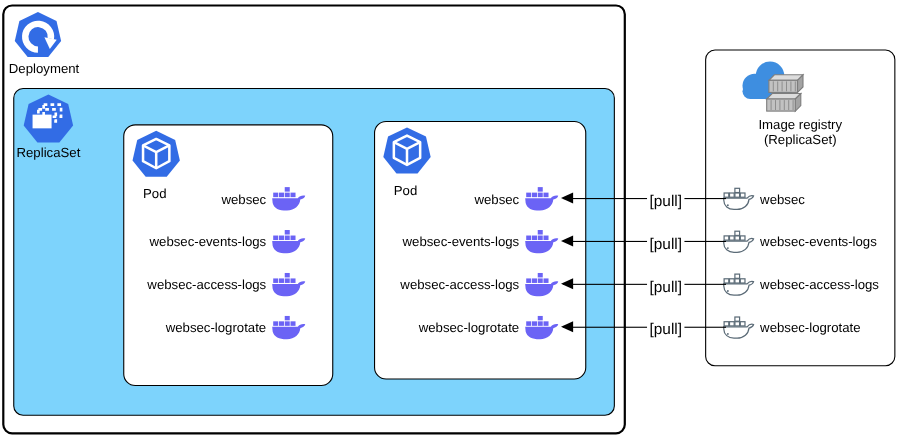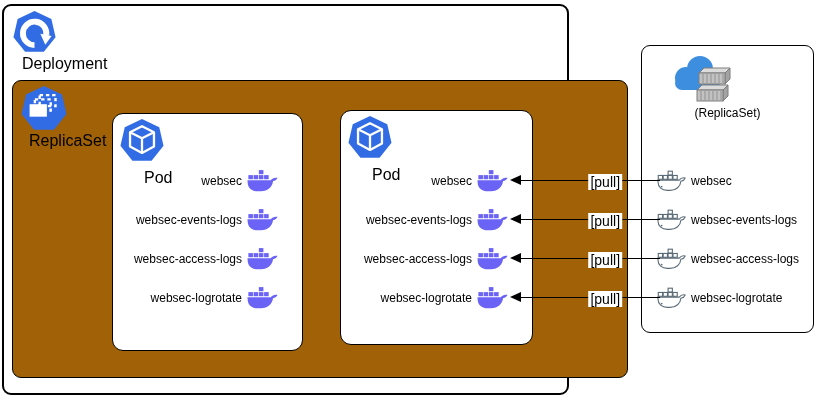--- a/index.html
+++ b/index.html
@@ -2,26 +2,26 @@
 <html><head>
 <meta charset="utf-8">
 <style>
   html,body{margin:0;padding:0;background:#fff;}
   .canvas{
     position:relative;width:822px;height:401px;background:#fff;
     font-family:"Liberation Sans",sans-serif;color:#000;overflow:hidden;
   }
   .box{position:absolute;background:#fff;border:1.5px solid #000;border-radius:9px;box-sizing:border-box;}
   .deployment-box{left:2px;top:4px;width:567px;height:391px;border-width:2px;}
-  .replicaset-box{left:12px;top:80px;width:616px;height:298px;background:#a16207;text-decoration:underline;}
+  .replicaset-box{left:12px;top:80px;width:547px;height:298px;background:#7dd3fc;text-decoration:underline;}
   .pod-box-1{left:112px;top:113px;width:191px;height:238px;border-radius:11px;}
   .pod-box-2{left:340px;top:110px;width:193px;height:235px;border-radius:11px;}
   .registry-box{left:641px;top:45px;width:173px;height:288px;}
   .abs{position:absolute;}
-  .lbl{position:absolute;font-size:16px;white-space:nowrap;margin-left:14px;}
+  .lbl{position:absolute;font-size:12px;white-space:nowrap;}
   .ct-row{position:absolute;display:flex;align-items:center;gap:5px;height:26px;}
   .ct-row.row-right{right:24px;}
   .ct-row.row-left{left:15px;}
   .ct-label{font-size:12px;white-space:nowrap;}
   .registry-title{position:absolute;left:0;top:60px;width:100%;text-align:center;font-size:12px;line-height:1.18;}
   .arrow{position:absolute;left:512px;width:148px;height:0;border-top:1.5px solid #000;z-index:6;}
   .arrow .head{position:absolute;left:-2px;top:-6px;width:0;height:0;
     border-top:5.25px solid transparent;border-bottom:5.25px solid transparent;border-right:11px solid #000;}
   .arrow .pull{position:absolute;left:63%;top:1px;transform:translate(-50%,-50%);
     background:#fff;font-size:14px;padding:0 2px;white-space:nowrap;}
@@ -200,20 +200,21 @@
         </g>
         <g transform="translate(30,33)">
           <polygon points="0,5 5,0 31,0 26,5" fill="#dcdcdc"></polygon>
           <polygon points="26,5 31,0 31,11 26,16" fill="#a3a3a3"></polygon>
           <rect x="0" y="5" width="26" height="11" fill="#c2c2c2"></rect>
           <path d="M4,6 V15 M8,6 V15 M12,6 V15 M16,6 V15 M20,6 V15 M24,6 V15" stroke="#8d8d8d" stroke-width="0.9" fill="none"></path>
         </g>
       </g>
     </svg>
     <div class="registry-title">
+      <div>Image registry</div>
       <div>(ReplicaSet)</div>
     </div>
     <div class="rows abs" style="left:0;top:0;width:100%;height:100%;">
         <div class="ct-row row-left" style="top: 122px;">
           <svg width="29" height="22" viewBox="0 0 68 50">
     <g fill="#fff" stroke="#5B6B77" stroke-width="2.6">
       <rect x="26" y="2" width="10" height="9"></rect>
       <rect x="3" y="12" width="10" height="9"></rect>
       <rect x="14.5" y="12" width="10" height="9"></rect>
       <rect x="26" y="12" width="10" height="9"></rect>

